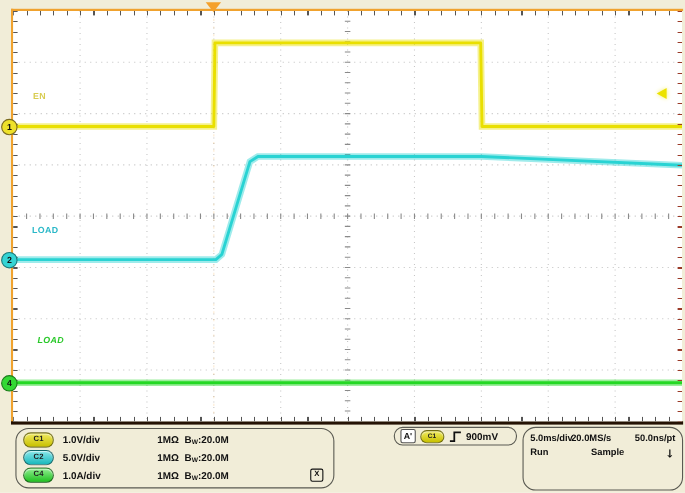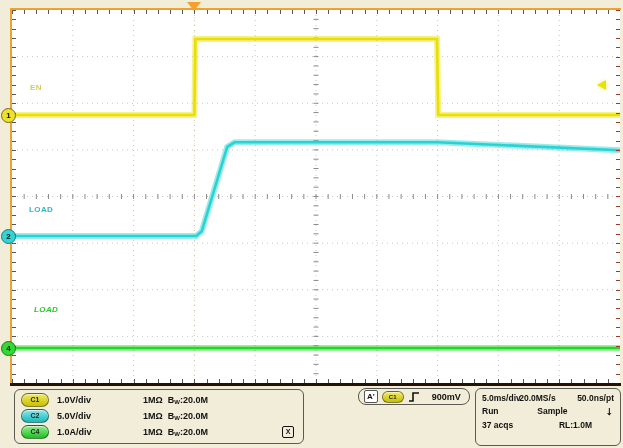--- a/index.html
+++ b/index.html
@@ -34,40 +34,40 @@
     border:1px solid #7a6a20;color:#111;font:bold 8px/13px "Liberation Sans",sans-serif;text-align:center;z-index:5;}
   .chmark.m1{top:108px;background:#eee12a;}
   .chmark.m2{top:229px;background:#34d4d4;border-color:#1a7a7a;}
   .chmark.m4{top:341px;background:#34d834;border-color:#1a7a1a;}
   
   .tlabel{position:absolute;font:bold 8px "Liberation Sans",sans-serif;letter-spacing:.4px;text-align:right;}
   .tlabel.en{left:30px;top:83px;color:#d8cc50;}
   .tlabel.vout{left:29px;top:205px;color:#2ab8c8;}
   .tlabel.load{left:34px;top:305px;color:#28c828;font-style:italic;}
   
-  .rbox{position:absolute;border:1px solid #5a5a52;border-radius:6px;background:transparent;color:#111;}
+  .rbox{position:absolute;border:1px solid #5a5a52;border-radius:12px;background:transparent;color:#111;}
   .chbox{left:14px;top:389px;width:290px;height:55px;padding-top:2px;box-sizing:border-box;}
   .chrow{display:flex;align-items:center;height:16px;padding-left:6px;}
   .badge{width:26px;height:12px;border-radius:7px;border:1px solid rgba(0,0,0,.45);
     font:bold 7px/12px "Liberation Sans",sans-serif;text-align:center;color:#222;margin-right:8px;
     box-shadow:inset 0 1px 1px rgba(255,255,255,.6);}
   .badge.c1{background:linear-gradient(#f0ea60,#c8c000);}
   .badge.c2{background:linear-gradient(#8ae8ea,#18b8bc);}
   .badge.c4{background:linear-gradient(#90ee90,#20c020);}
   .scale{width:58px;font:bold 9px "Liberation Sans",sans-serif;}
   .imp{margin-left:28px;font:bold 9px "Liberation Sans",sans-serif;white-space:nowrap;}
   .imp sub{font-size:6px;vertical-align:-1px;}
   .xbox{margin-left:auto;margin-right:9px;width:10px;height:10px;border:1.5px solid #111;border-radius:2px;
     font:bold 7px/10px "Liberation Sans",sans-serif;text-align:center;}
   .trigbox{left:358px;top:388px;width:112px;height:17px;display:flex;align-items:center;gap:4px;
     padding:0 5px;box-sizing:border-box;border-radius:8px;}
   .alabel{font:bold 8px/11px "Liberation Sans",sans-serif;border:1px solid #555;background:#fff;
     padding:0 2px;height:11px;border-radius:2px;}
   .badge.sm{width:20px;height:10px;font:bold 6px/10px "Liberation Sans",sans-serif;margin:0;}
-  .level{font:bold 9px "Liberation Sans",sans-serif;margin-left:8px;}
+  .level{font:bold 9px "Liberation Sans",sans-serif;}
   .horbox{left:475px;top:388px;width:146px;height:58px;box-sizing:border-box;padding:2px 6px 0 6px;
     font:bold 8.5px "Liberation Sans",sans-serif;}
   .hrow{display:flex;align-items:center;height:13.5px;position:relative;}
   .hrow .mid{position:absolute;left:50%;transform:translateX(-50%);}
   .hrow .right{margin-left:auto;}
   .rl{margin-left:auto;margin-right:22px;}
   .smp{position:absolute;left:45%;transform:translateX(-50%);margin-left:11px;}
   .downarrow{position:absolute;right:2px;top:-1px;font-size:12px;font-weight:bold;
     transform:scaleX(1.4);text-shadow:0 0 .5px #000;}
 </style>
@@ -241,17 +241,13 @@
   <div class="hrow">
     <span>5.0ms/div</span>
     <span class="mid" style="left:42%">20.0MS/s</span>
     <span class="right">50.0ns/pt</span>
   </div>
   <div class="hrow">
     <span>Run</span>
     <span class="smp">Sample</span>
     <span class="downarrow">↓</span>
   </div>
-  <div class="hrow">
-    <span>37 acqs</span>
-    <span class="rl">RL:1.0M</span>
-  </div>
 </div>
 
 </body></html>

